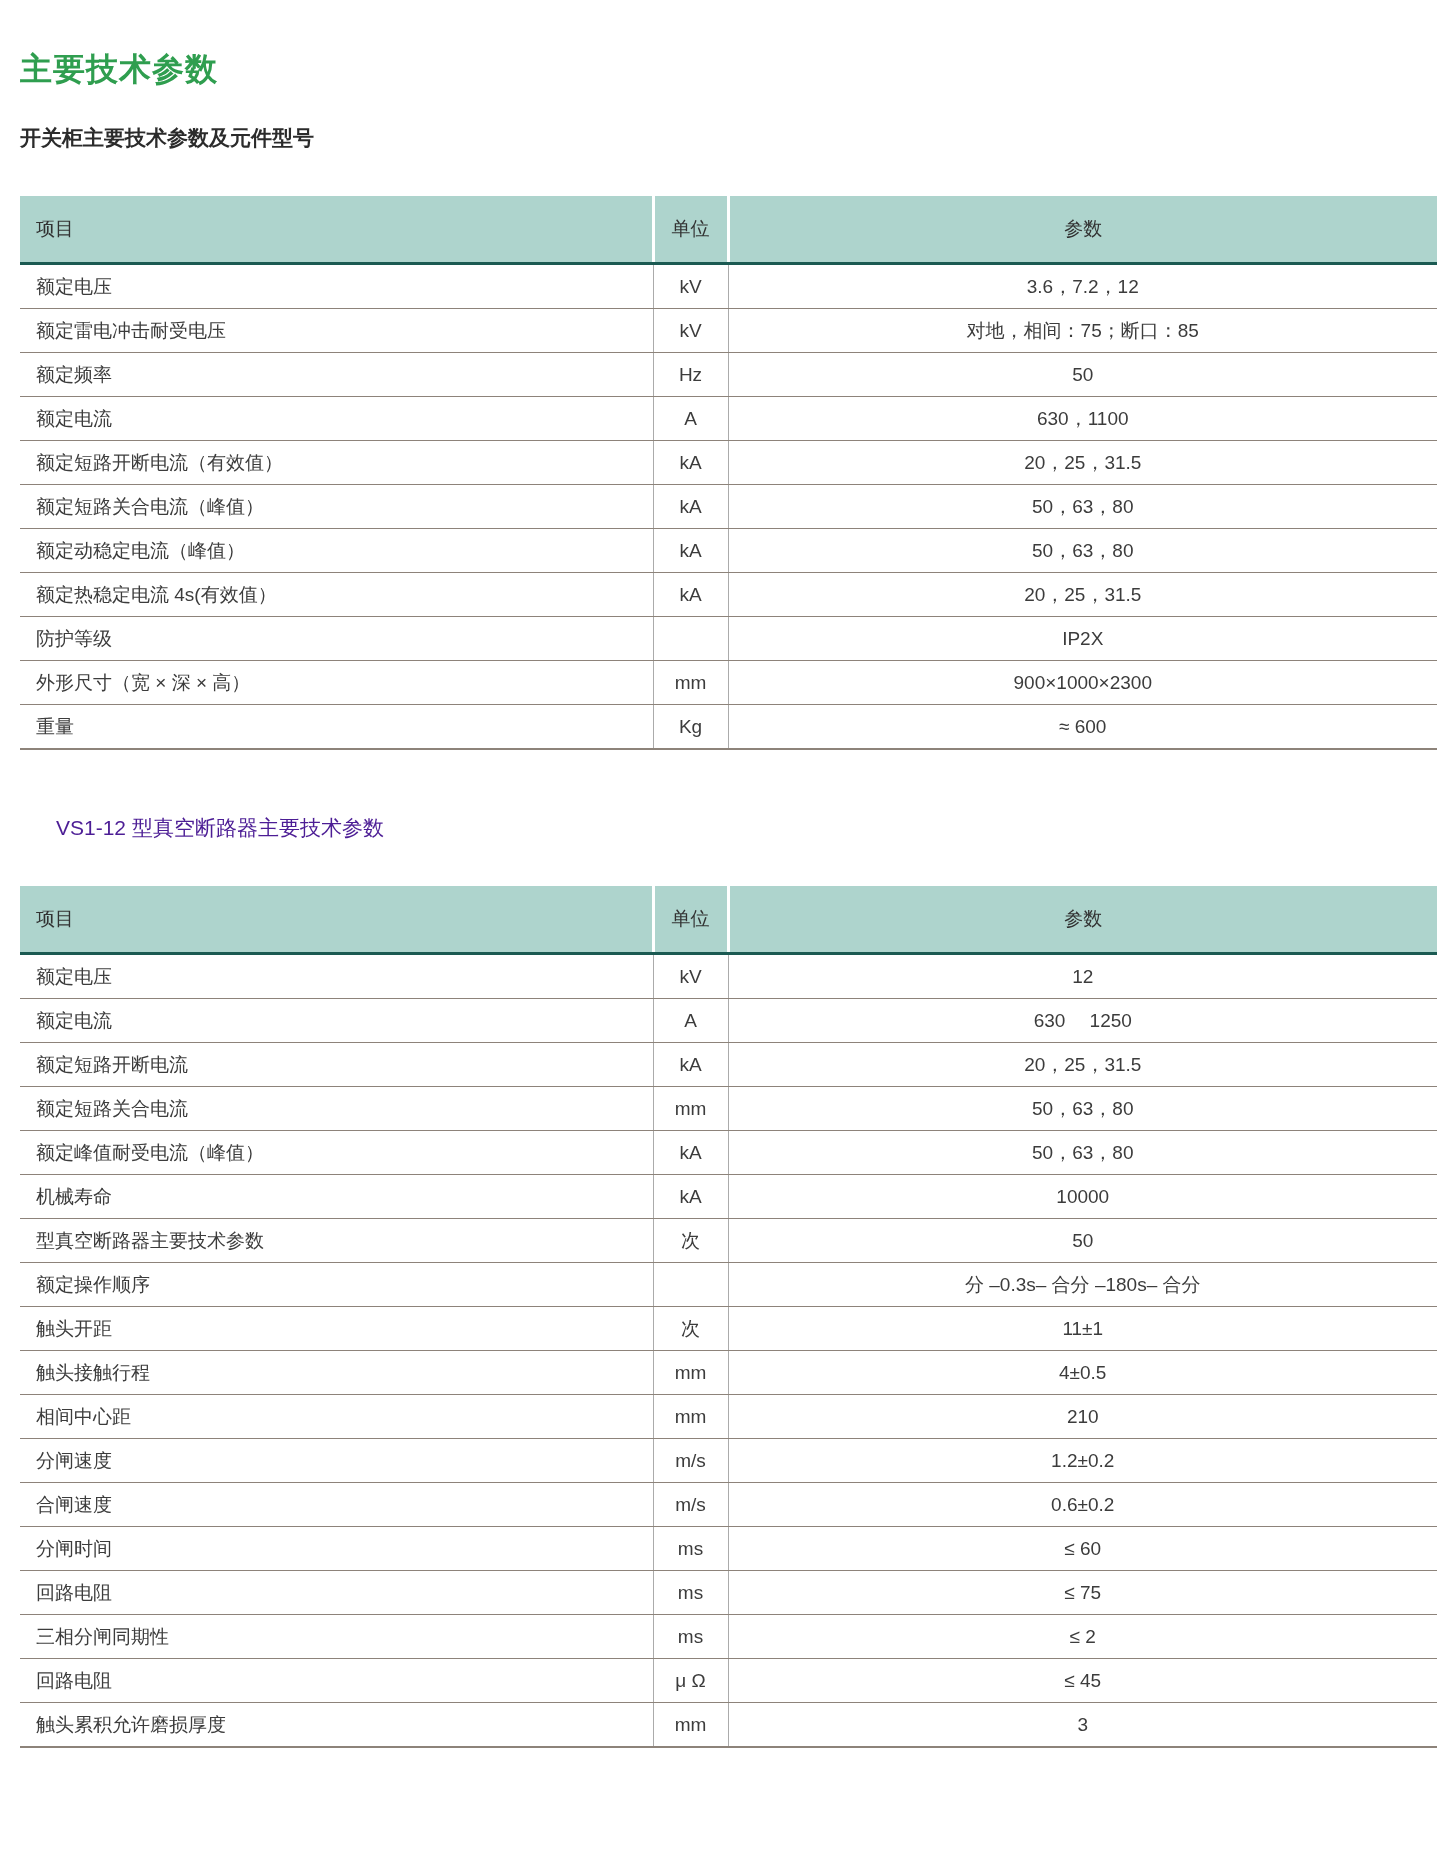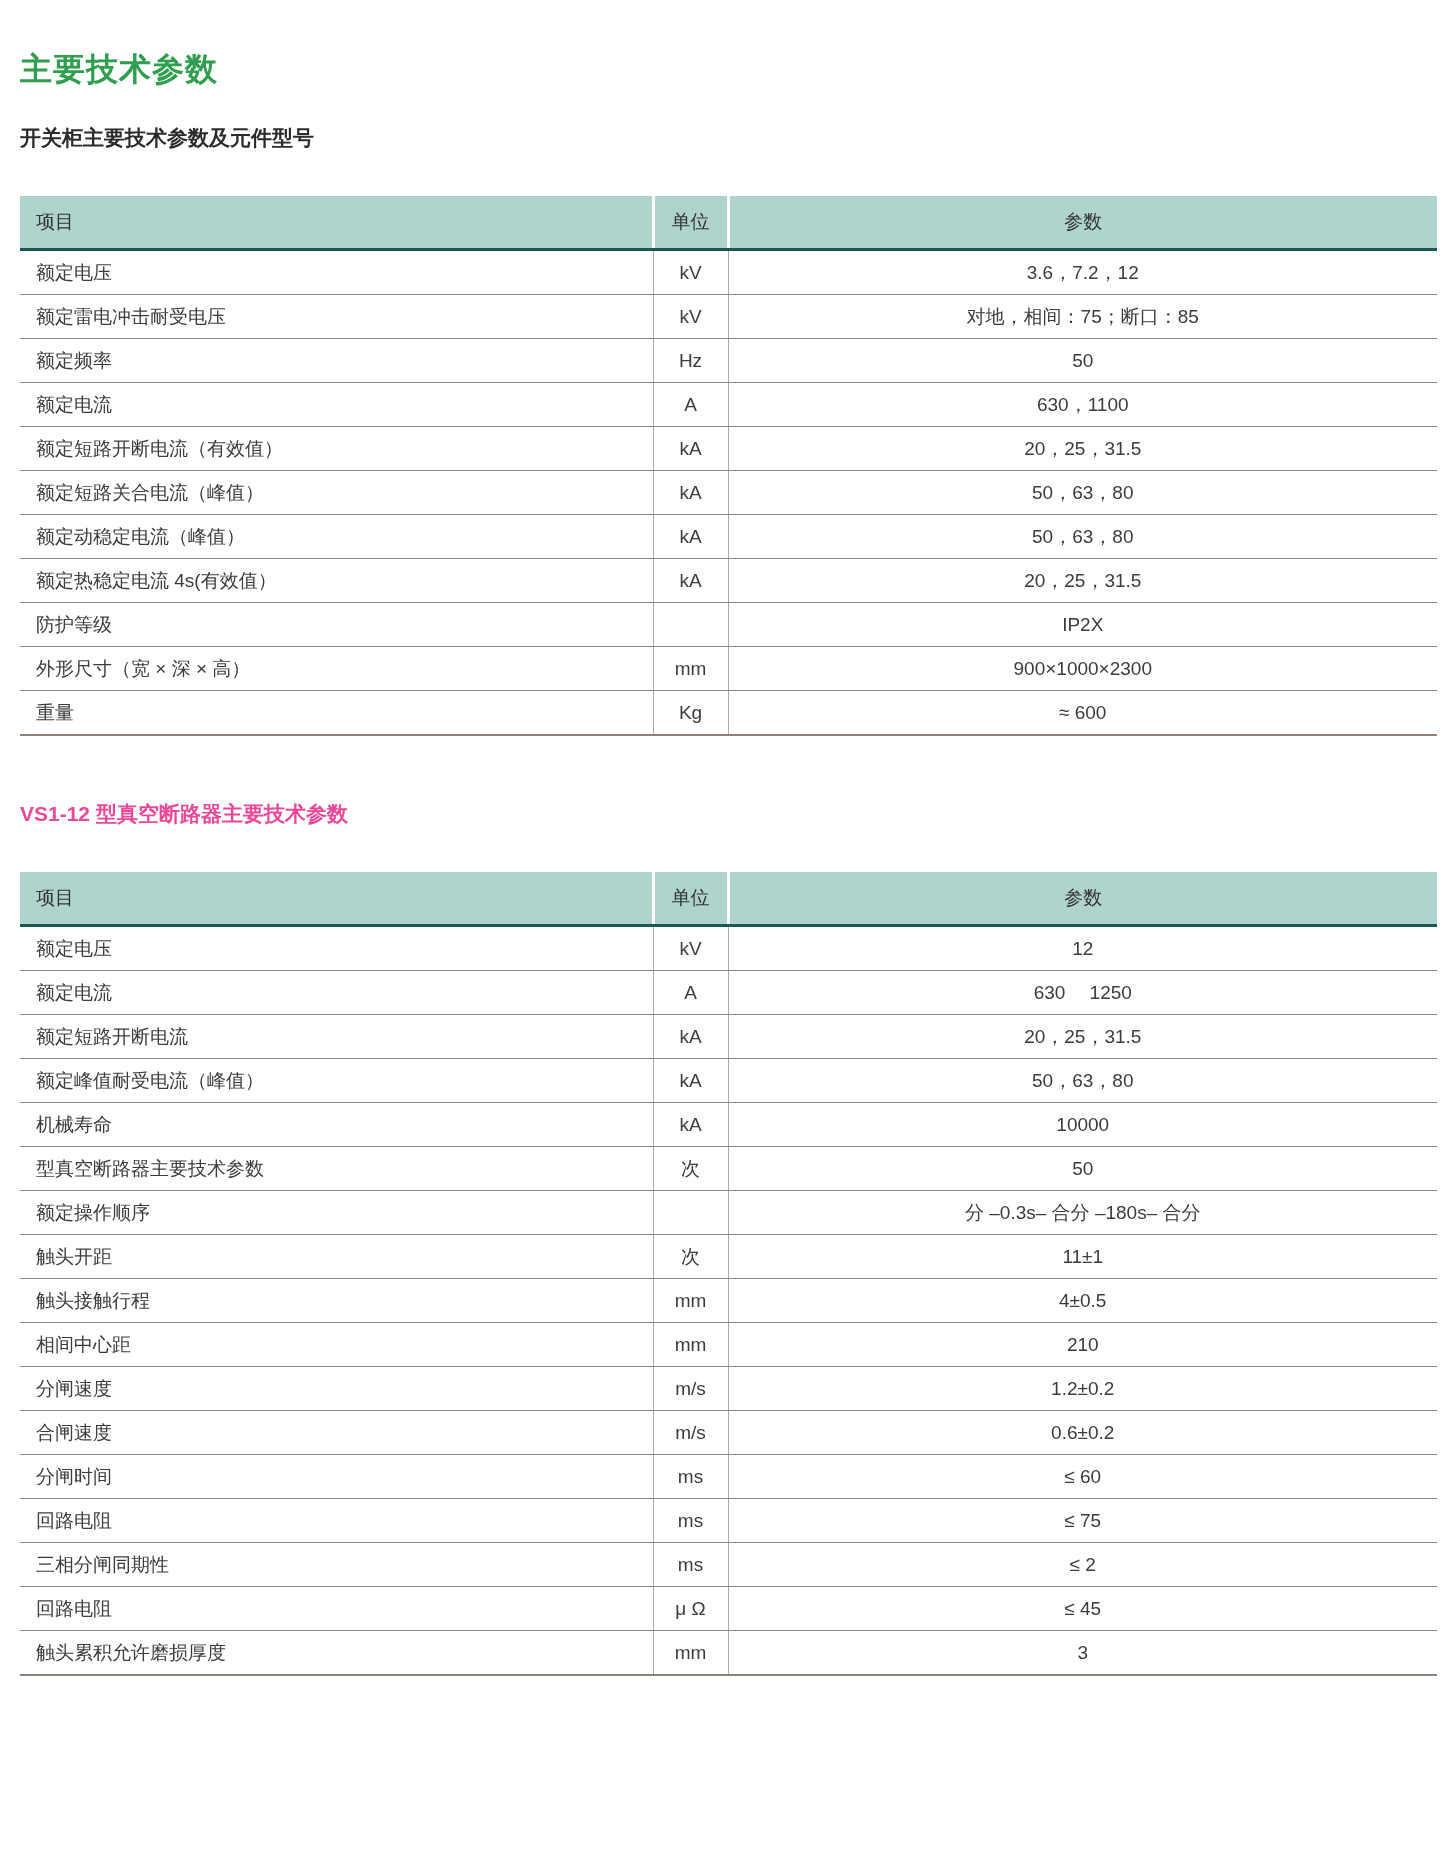--- a/index.html
+++ b/index.html
@@ -24,38 +24,39 @@
     letter-spacing: 1px;
   }
   .doc-subtitle {
     font-size: 21px;
     font-weight: bold;
     color: #2b2b2b;
     margin-top: 32px;
   }
   .section-title {
     font-size: 21px;
-    font-weight: bold;
-    color: #ec4899;
+    font-weight: normal;
+    color: #4c1d95;
     margin-top: 64px;
+    margin-left: 36px;
   }
   table.spec-table {
     width: 100%;
     border-collapse: collapse;
     table-layout: fixed;
     margin-top: 44px;
   }
   table.spec-table thead th {
     background: #aed4cd;
     height: 52px;
     font-size: 19px;
     font-weight: normal;
     color: #323232;
     border-bottom: 3px solid #1b5a52;
-    padding: 0;
+    padding: 7px;
     vertical-align: middle;
   }
   table.spec-table thead th.col-item {
     text-align: left;
     padding-left: 16px;
   }
   table.spec-table thead th.col-unit,
   table.spec-table thead th.col-param {
     text-align: center;
     border-left: 3px solid #ffffff;
@@ -189,20 +190,25 @@
           <td class="item-cell">额定电流</td>
           <td class="unit-cell">A</td>
           <td class="param-cell">630　 1250</td>
         </tr>
         <tr>
           <td class="item-cell">额定短路开断电流</td>
           <td class="unit-cell">kA</td>
           <td class="param-cell">20，25，31.5</td>
         </tr>
         <tr>
+          <td class="item-cell">额定短路关合电流</td>
+          <td class="unit-cell">mm</td>
+          <td class="param-cell">50，63，80</td>
+        </tr>
+        <tr>
           <td class="item-cell">额定峰值耐受电流（峰值）</td>
           <td class="unit-cell">kA</td>
           <td class="param-cell">50，63，80</td>
         </tr>
         <tr>
           <td class="item-cell">机械寿命</td>
           <td class="unit-cell">kA</td>
           <td class="param-cell">10000</td>
         </tr>
         <tr>

